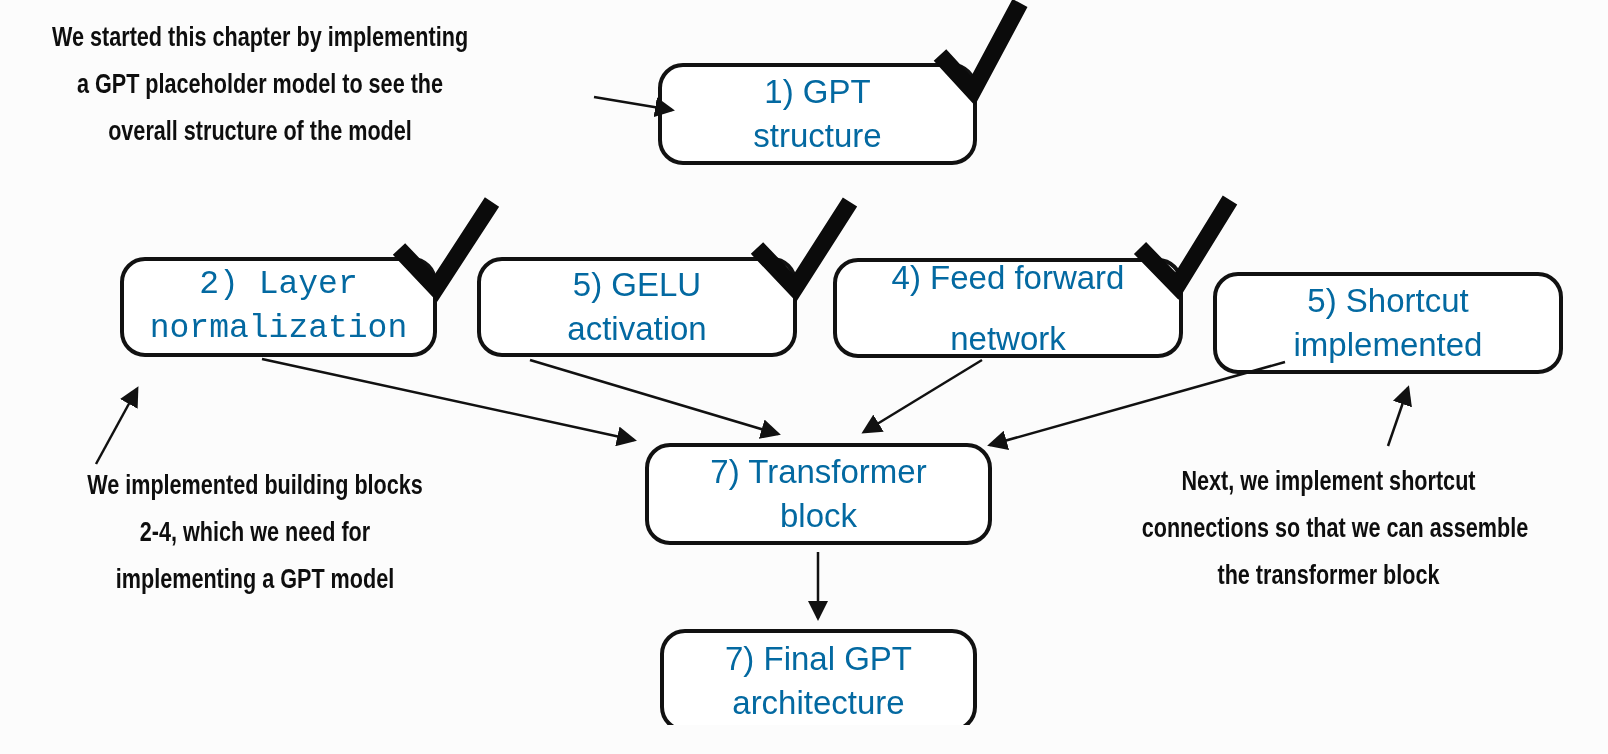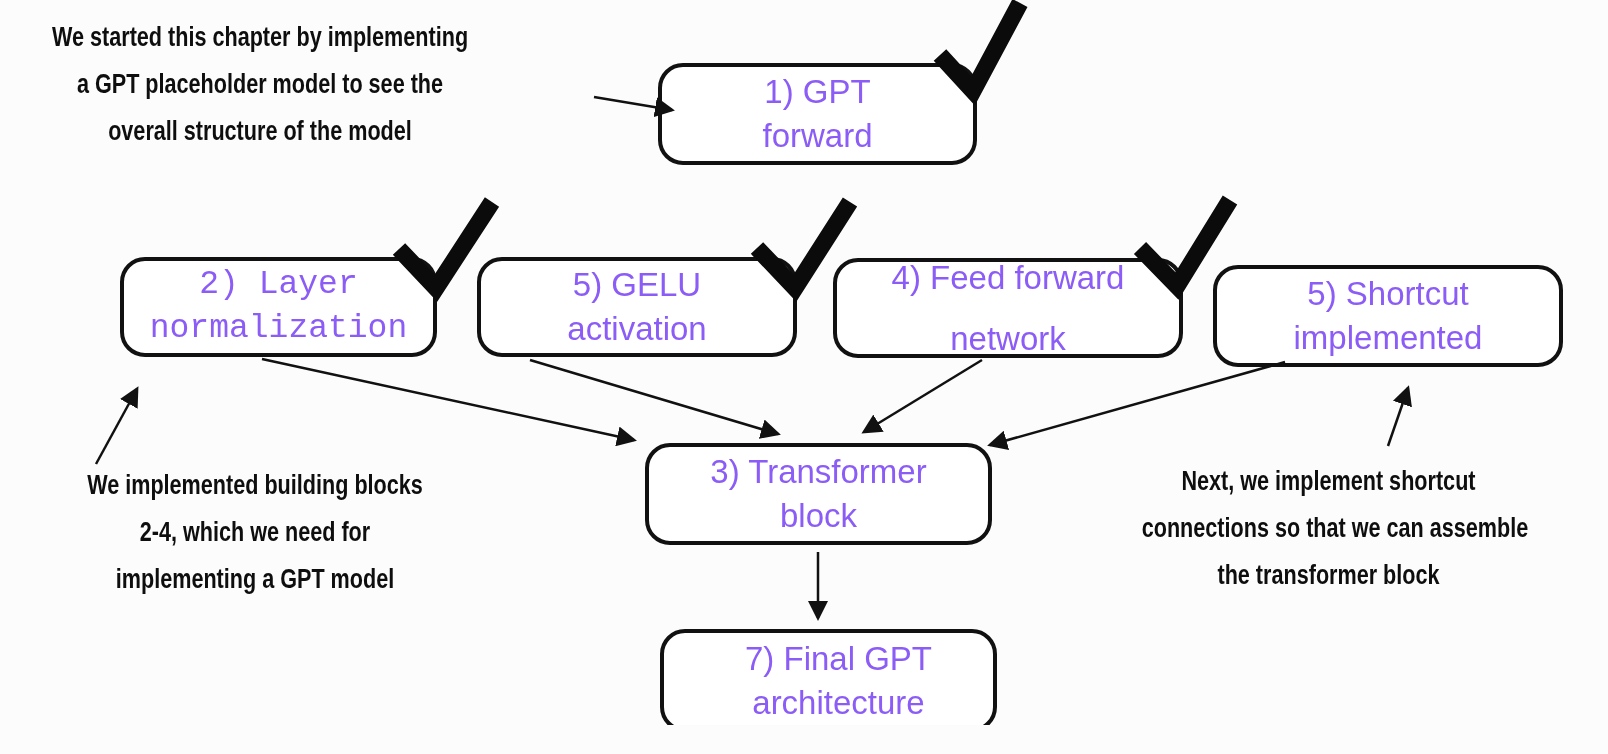--- a/index.html
+++ b/index.html
@@ -3,21 +3,21 @@
 <meta charset="utf-8">
 <style>
   html,body{margin:0;padding:0;background:#fcfcfc;}
   .canvas{
     position:relative;width:1608px;height:725px;background:#fcfcfc;
     font-family:"Liberation Sans",sans-serif;overflow:hidden;color:#111;
   }
   .node{
     position:absolute;background:#ffffff;border:4px solid #111;border-radius:25px;
     display:flex;flex-direction:column;align-items:center;justify-content:center;
-    font-size:33px;line-height:44px;text-align:center;color:#8b5cf6;
+    font-size:33px;line-height:44px;text-align:center;color:#0369a1;
   }
   .node-line{white-space:nowrap;}
   .note{
     position:absolute;font-weight:bold;font-size:27px;line-height:47px;
     text-align:center;color:#0e0e0e;transform:scaleX(0.8);transform-origin:center top;
   }
   .note-line{white-space:nowrap;}
   .overlay{position:absolute;left:0;top:0;pointer-events:none;}
   .connector{stroke:#111;stroke-width:2.5;fill:none;}
   .check{stroke:#0b0b0b;stroke-width:17;fill:none;stroke-linejoin:miter;stroke-linecap:butt;}
@@ -41,49 +41,49 @@
   </div>
 
   <div class="note" style="left:1095px;top:458px;width:467px;">
     <div class="note-line">Next, we implement shortcut</div>
     <div class="note-line">connections so that we can assemble</div>
     <div class="note-line">the transformer block</div>
   </div>
 
   <div class="node" style="left:658px;top:63px;width:311px;height:94px;">
     <div class="node-line">1) GPT</div>
-    <div class="node-line">forward</div>
+    <div class="node-line">structure</div>
   </div>
 
   <div class="node" style="left:120px;top:257px;width:309px;height:92px;font-family:Liberation Mono, monospace;">
     <div class="node-line">2) Layer</div>
     <div class="node-line">normalization</div>
   </div>
 
   <div class="node" style="left:477px;top:257px;width:312px;height:92px;">
     <div class="node-line">5) GELU</div>
     <div class="node-line">activation</div>
   </div>
 
   <div class="node" style="left:833px;top:258px;width:342px;height:92px;gap:17px;">
     <div class="node-line">4) Feed forward</div>
     <div class="node-line">network</div>
   </div>
 
-  <div class="node" style="left:1213px;top:265px;width:342px;height:94px;">
+  <div class="node" style="left:1213px;top:272px;width:342px;height:94px;">
     <div class="node-line">5) Shortcut</div>
     <div class="node-line">implemented</div>
   </div>
 
   <div class="node" style="left:645px;top:443px;width:339px;height:94px;">
-    <div class="node-line">3) Transformer</div>
+    <div class="node-line">7) Transformer</div>
     <div class="node-line">block</div>
   </div>
 
-  <div class="node" style="left:660px;top:629px;width:309px;height:95px;padding-left:20px;">
+  <div class="node" style="left:660px;top:629px;width:309px;height:95px;">
     <div class="node-line">7) Final GPT</div>
     <div class="node-line">architecture</div>
   </div>
 
   <svg class="overlay" width="1608" height="754" viewBox="0 0 1608 754">
     <defs>
       <marker id="ah" viewBox="0 0 10 10" refX="8.5" refY="5" markerWidth="8" markerHeight="8" orient="auto-start-reverse">
         <path class="ah" d="M0,0 L10,5 L0,10 Z"></path>
       </marker>
     </defs>

